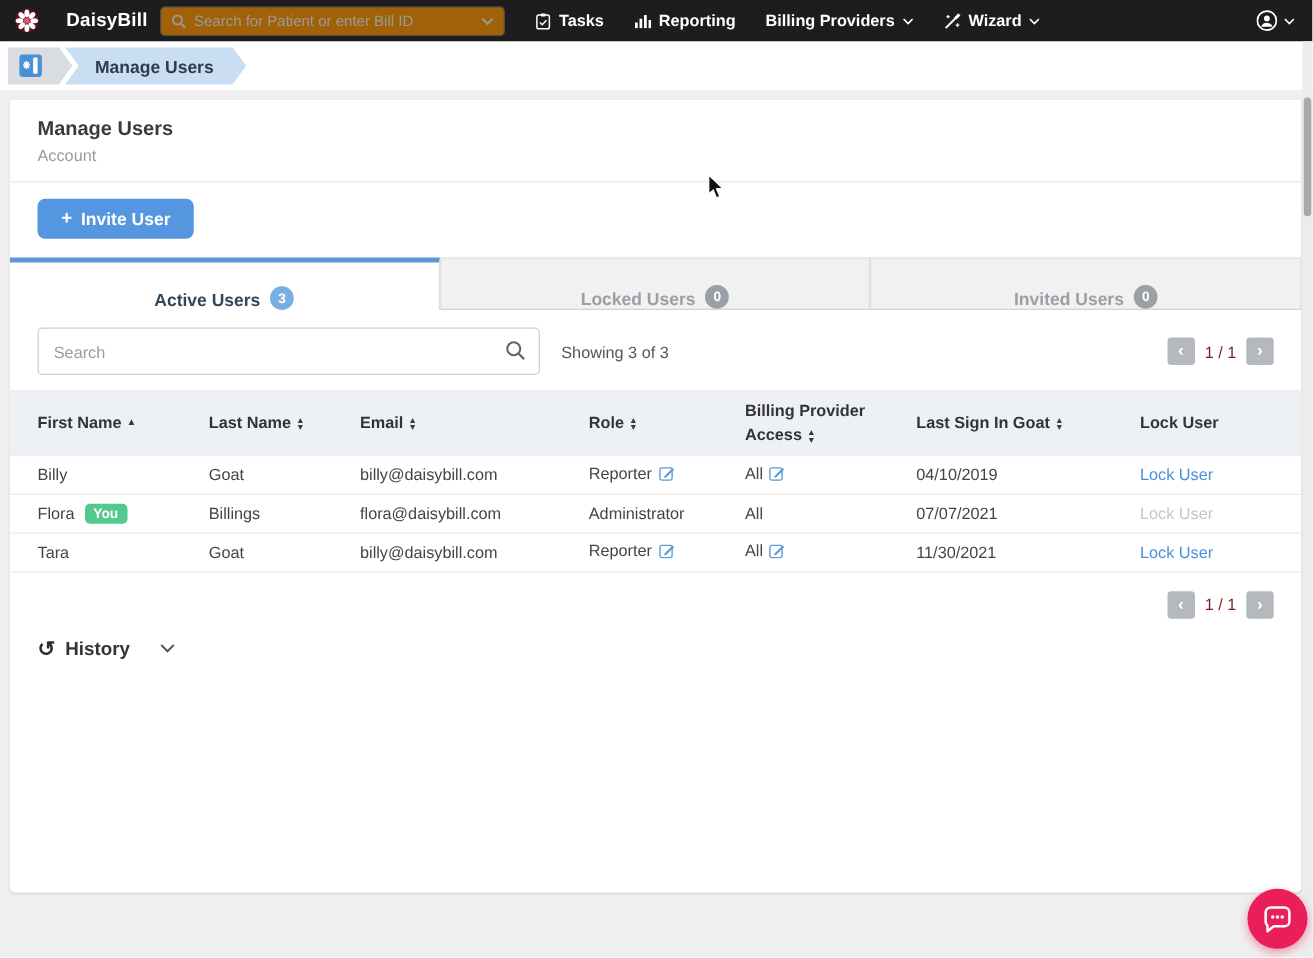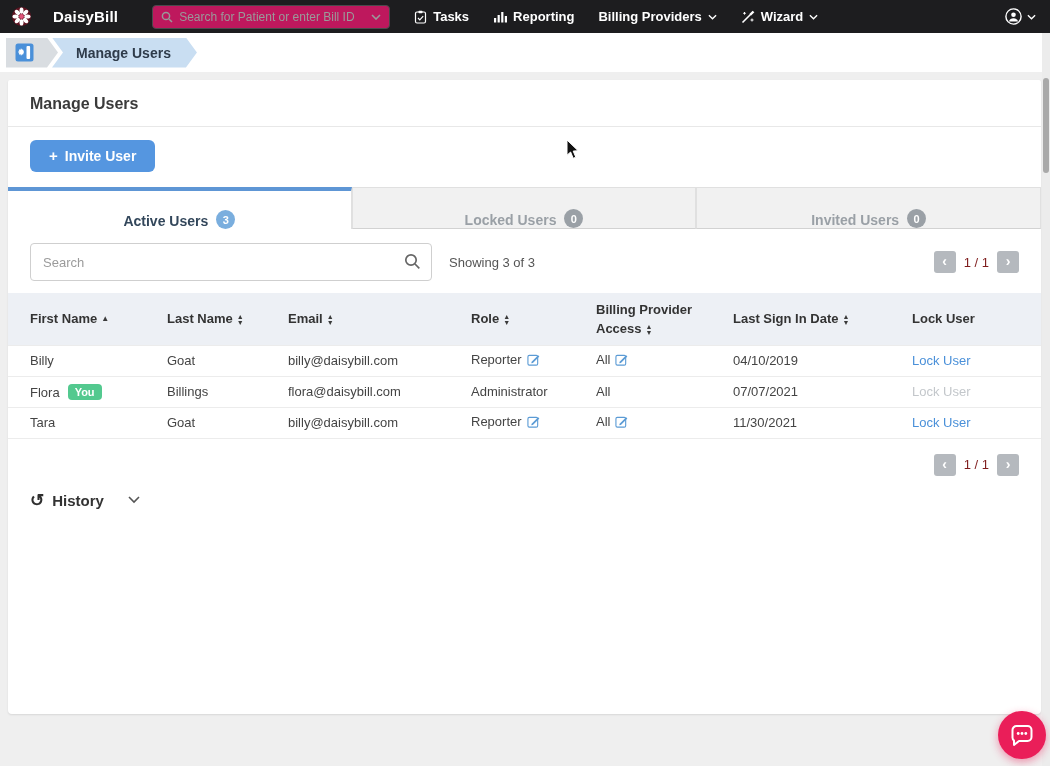--- a/index.html
+++ b/index.html
@@ -13,22 +13,22 @@
   }
 
   
   .navbar {
     height:33px; background:#1d1d1f; display:flex; align-items:center;
     padding:0 14px 0 12px; gap:10px; position:relative; z-index:5;
   }
   .brand { display:flex; align-items:center; gap:22px; cursor:pointer;text-align:center; }
   .brand-label { color:#fff; font-size:15px; font-weight:bold; letter-spacing:.2px; }
   .nav-search {
-    width:238px; height:24px; background:#be185d; border:1px solid #4a4a4c;
-    border-radius:4px; display:flex; align-items:center; padding:0 8px; gap:6px; margin-left:24px;
+    width:276px; height:24px; background:#a16207; border:1px solid #4a4a4c;
+    border-radius:4px; display:flex; align-items:center; padding:0 8px; gap:6px; margin-left:0;
   }
   .nav-search input {
     flex:1; background:transparent; border:none; outline:none;
     font-size:12px; color:#cfcfcf; font-family:"Liberation Sans", sans-serif;
   }
   .nav-search input::placeholder { color:#9a9a9a; }
   .nav-items { display:flex; align-items:flex-end; gap:24px; margin-left:14px; }
   .nav-item { display:flex; align-items:center; gap:6px; color:#fff; font-size:13px; font-weight:bold; cursor:pointer; }
   .nav-right { margin-left:auto; display:flex; align-items:center; gap:5px; cursor:pointer; }
   .chev { display:inline-block; }
@@ -269,20 +269,21 @@
   </div>
   <div class="crumb crumb-current">
     <span>Manage Users</span>
   </div>
 </div>
 
 <div class="card">
 
   <div class="card-head">
     <div class="page-title">Manage Users</div>
+    <div class="page-subtitle">Account</div>
   </div>
 
   <div class="button-row">
     <button class="invite-btn">
       <span class="plus">+</span>
       <span>Invite User</span>
     </button>
   </div>
 
   <div class="tabs">
@@ -328,21 +329,21 @@
         <col class="c6">
         <col>
       </colgroup>
     <thead>
       <tr>
         <th><span>First Name</span><span class="sort-asc">▲</span></th>
         <th><span>Last Name</span><span class="sort-both">▲<br>▼</span></th>
         <th><span>Email</span><span class="sort-both">▲<br>▼</span></th>
         <th><span>Role</span><span class="sort-both">▲<br>▼</span></th>
         <th><span>Billing Provider Access</span><span class="sort-both">▲<br>▼</span></th>
-        <th><span>Last Sign In Date</span><span class="sort-both">▲<br>▼</span></th>
+        <th><span>Last Sign In Goat</span><span class="sort-both">▲<br>▼</span></th>
         <th><span>Lock User</span></th>
       </tr>
     </thead>
     <tbody>
       <tr>
         <td><span>Billy</span></td>
         <td><span>Goat</span></td>
         <td><span>billy@daisybill.com</span></td>
         <td><span>Reporter</span><span class="edit-ic"><svg width="13" height="13" viewBox="0 0 14 14" fill="none" stroke="#5b9bd5" stroke-width="1.2">
                 <rect x="1" y="2.5" width="10.5" height="10.5" rx="1.5"></rect>

